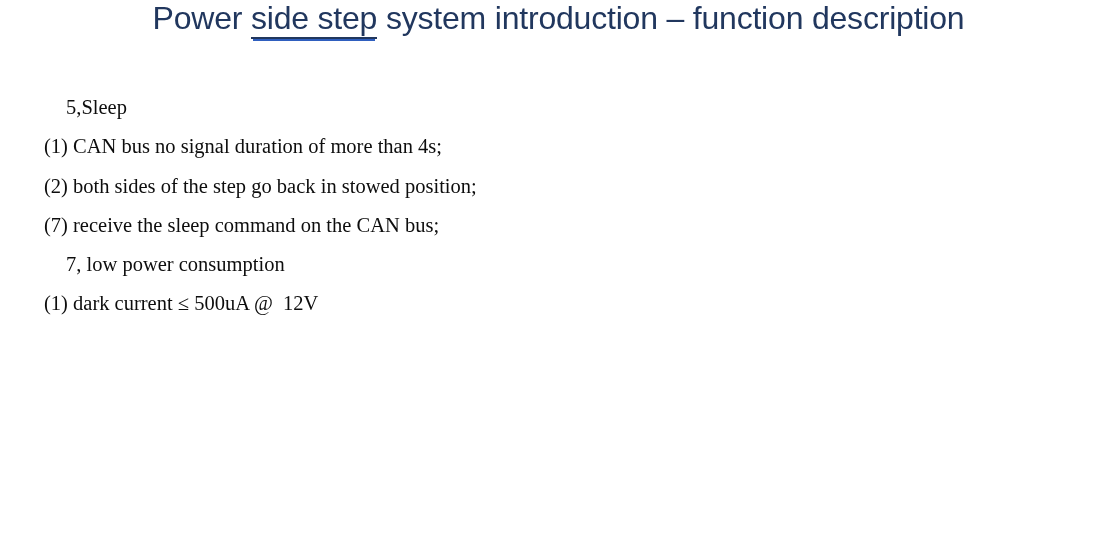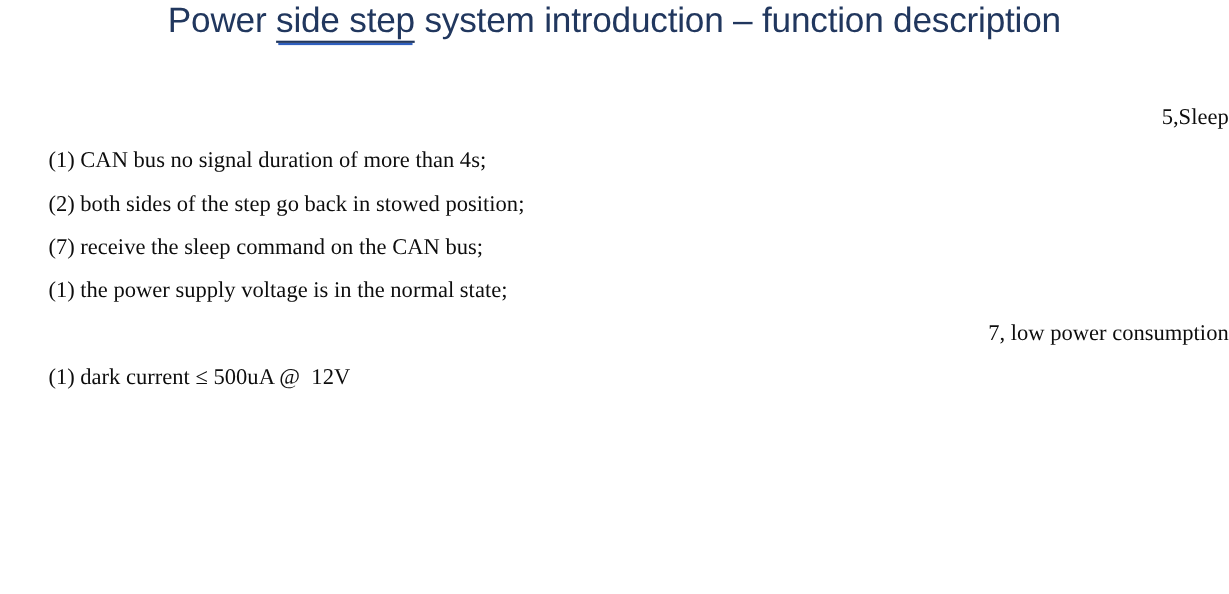--- a/index.html
+++ b/index.html
@@ -54,37 +54,35 @@
     font-family: "Liberation Serif", "DejaVu Serif", serif;
     font-size: 20.5px;
     line-height: 39.3px;
     color: #0d0d0d;
   }
   .line {
     white-space: pre;
     height: 39.3px;
   }
   .line.heading {
-    padding-left: 34px;
-    text-align: right;
+    padding-left: 66px;
   }
   .line.sub {
     padding-left: 44px;
   }
 </style>
 </head>
 <body style="background: rgb(255, 255, 255);">
 
 <div class="slide">
 
   <div class="title-block" style="color: rgb(33, 55, 94);"><span>Power </span><a class="title-link" href="#" style="color: rgb(33, 55, 94); border-bottom-color: rgb(33, 55, 94); box-shadow: rgb(47, 95, 191) 0px 4px 0px -2px;">side step</a><span> system introduction – function description</span></div>
 
   <div class="body-block" style="color: rgb(13, 13, 13);">
       <div class="line heading">5,Sleep</div>
       <div class="line sub">(1) CAN bus no signal duration of more than 4s;</div>
       <div class="line sub">(2) both sides of the step go back in stowed position;</div>
       <div class="line sub">(7) receive the sleep command on the CAN bus;</div>
-      <div class="line sub">(1) the power supply voltage is in the normal state;</div>
       <div class="line heading">7, low power consumption</div>
       <div class="line sub">(1) dark current ≤ 500uA @  12V</div>
     </div>
 
 </div>
 
 </body></html>

